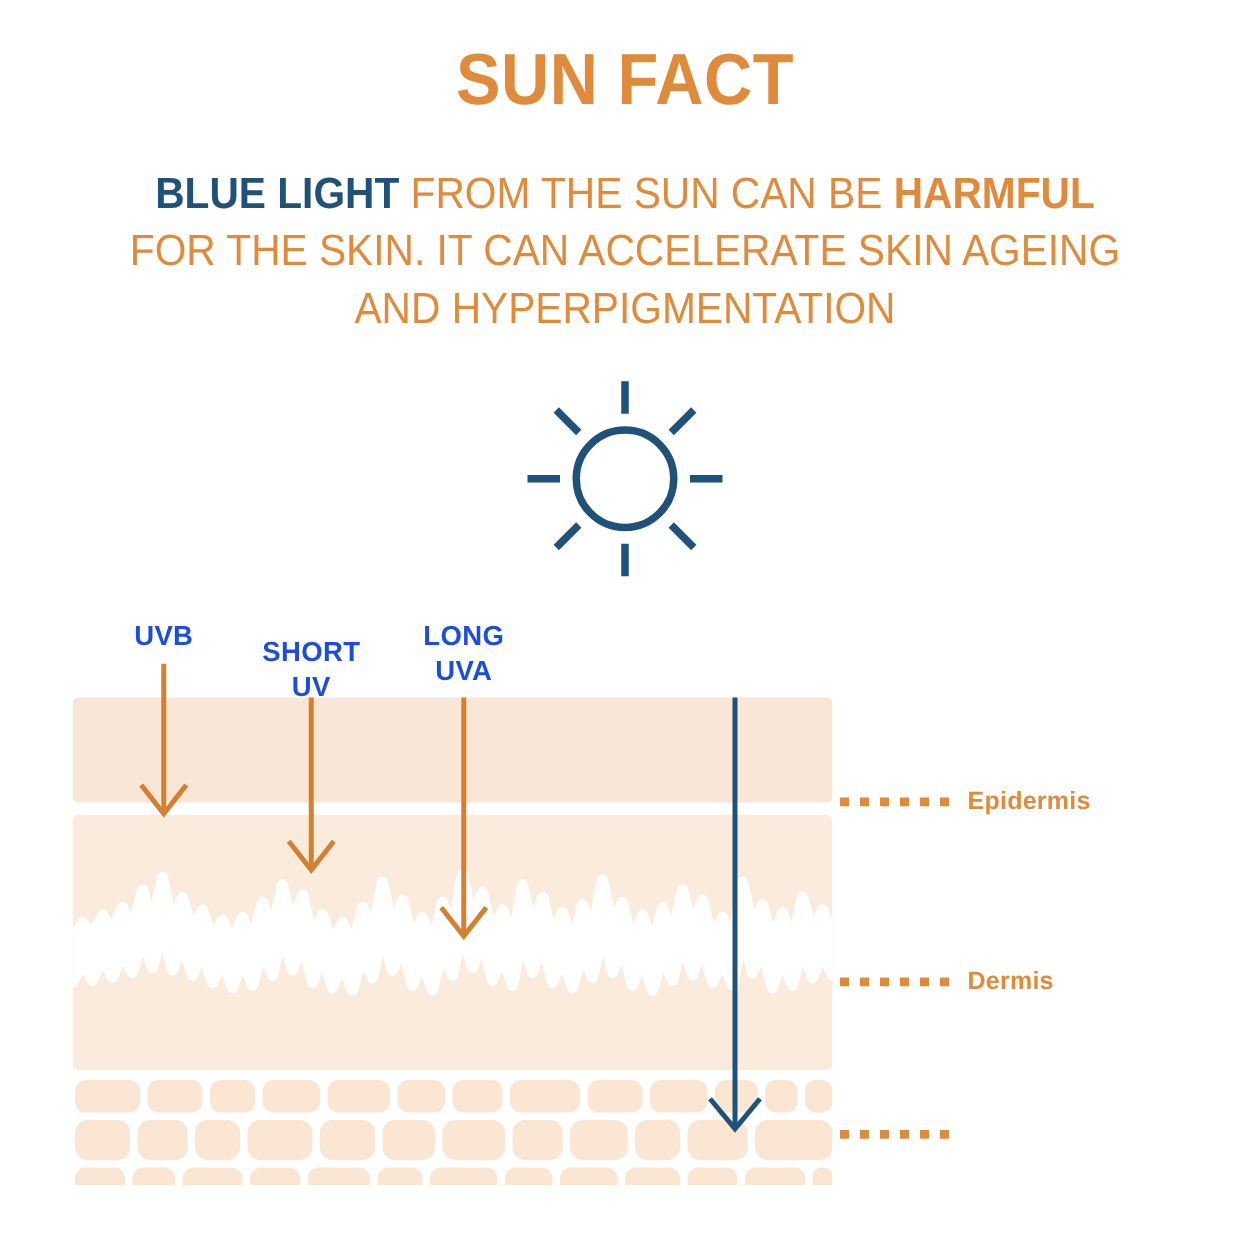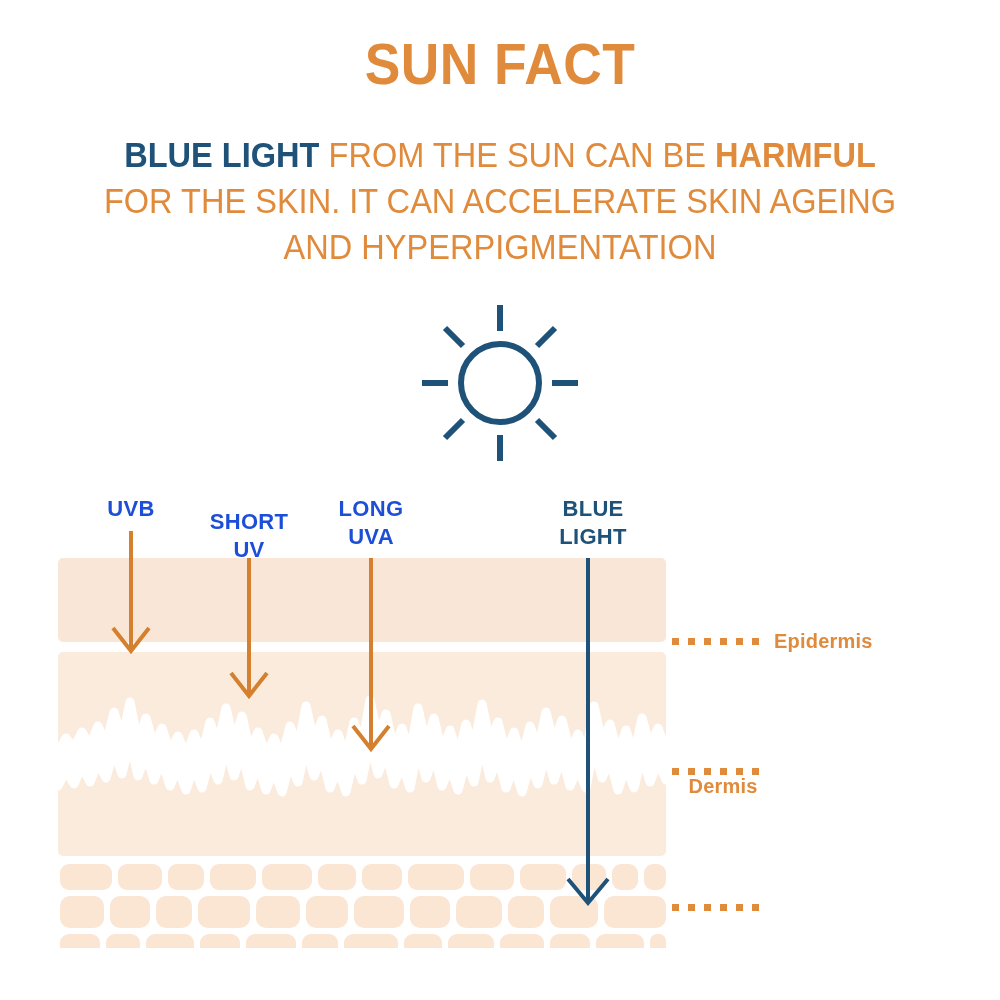--- a/index.html
+++ b/index.html
@@ -120,21 +120,21 @@
   }
   .callout-text {
     font-weight: bold;
     font-size: 20px;
     color: #E08B3C;
     letter-spacing: 0.2px;
     white-space: nowrap;
     font-family: "Liberation Sans", sans-serif;
   }
   #callout-epidermis  { left: 672px; top: 624px; }
-  #callout-dermis     { left: 672px; top: 768px; flex-direction: column; }
+  #callout-dermis     { left: 672px; top: 768px; }
   #callout-hypodermis { left: 672px; top: 890px; }
 </style>
 </head>
 <body>
 
 <div id="poster">
 
   <div class="title">SUN FACT</div>
 
   <div class="subtitle">
@@ -164,24 +164,20 @@
   <div class="ray-label orange" id="label-short-uv">
     <div>SHORT</div>
     <div>UV</div>
   </div>
 
   <div class="ray-label orange" id="label-long-uva">
     <div>LONG</div>
     <div>UVA</div>
   </div>
 
-  <div class="ray-label blue" id="label-blue-light">
-    <div>BLUE</div>
-    <div>LIGHT</div>
-  </div>
 
   <svg class="skin-diagram" viewBox="0 0 608 392" preserveAspectRatio="none">
 
     <defs>
 
       <clipPath id="blockClip">
         <rect x="0" y="0" width="608" height="300" rx="4" ry="4"></rect>
       </clipPath>
     </defs>
 

